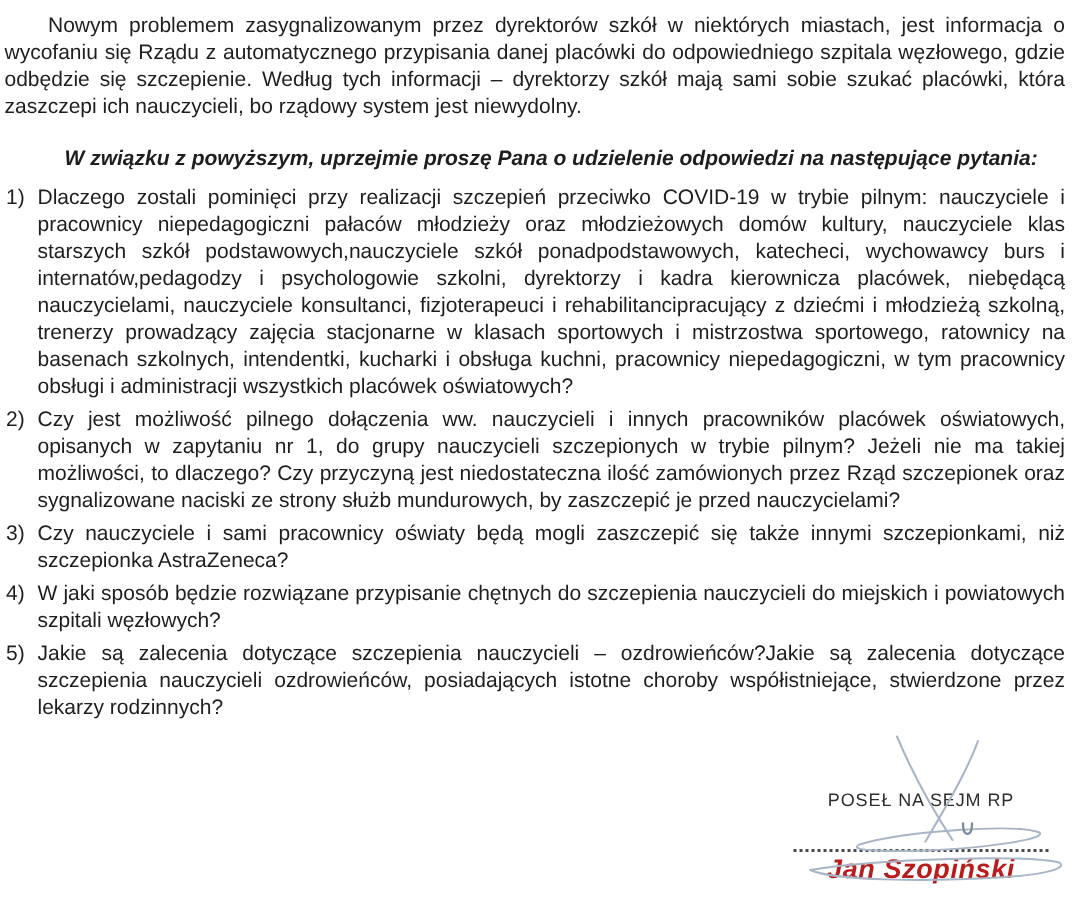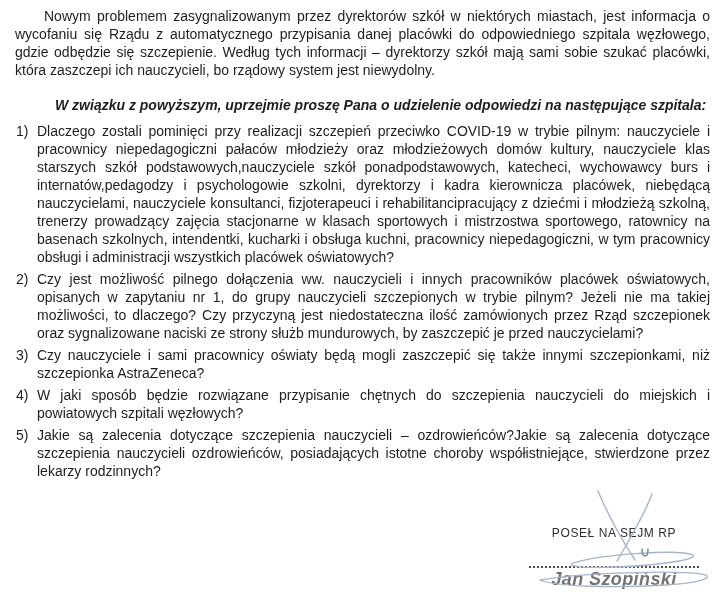--- a/index.html
+++ b/index.html
@@ -6,21 +6,21 @@
   .page {
     position: relative;
     width: 718px;
     height: 598px;
     background: #ffffff;
     font-family: "Liberation Sans", sans-serif;
     font-size: 14px;
     line-height: 18px;
     color: #1e1e1e;
     box-sizing: border-box;
-    padding: 7px 8px 0 15px;
+    padding: 7px 8px 0 3px;
     overflow: hidden;
   }
   .intro {
     margin: 0 0 17px 0;
     text-align: justify;
     text-indent: 29px;
   }
   .request {
     margin: 0 0 8px 0;
     font-weight: bold;
@@ -55,39 +55,39 @@
     height: 0;
     border-top: 2px dotted #4a4a4a;
   }
   .sig-name {
     margin-top: 1px;
     font-weight: bold;
     font-style: italic;
     font-size: 18px;
     line-height: 21px;
     letter-spacing: 0.4px;
-    color: #737373;
+    color: #b91c1c;
   }
   .scribble {
     position: absolute;
     left: 518px;
     top: 486px;
     width: 196px;
     height: 108px;
     pointer-events: none;
   }
 </style>
 </head>
 <body>
 
 <div class="page">
 
   <p class="intro">Nowym problemem zasygnalizowanym przez dyrektorów szkół w niektórych miastach, jest informacja o wycofaniu się Rządu z automatycznego przypisania danej placówki do odpowiedniego szpitala węzłowego, gdzie odbędzie się szczepienie. Według tych informacji – dyrektorzy szkół mają sami sobie szukać placówki, która zaszczepi ich nauczycieli, bo rządowy system jest niewydolny.</p>
 
-  <p class="request">W związku z powyższym, uprzejmie proszę Pana o udzielenie odpowiedzi na następujące szpitala:</p>
+  <p class="request">W związku z powyższym, uprzejmie proszę Pana o udzielenie odpowiedzi na następujące pytania:</p>
 
   <div class="questions">
     <div class="question">
       <span class="qnum">1)</span>
       <span class="qtext">Dlaczego zostali pominięci przy realizacji szczepień przeciwko COVID-19 w trybie pilnym: nauczyciele i pracownicy niepedagogiczni pałaców młodzieży oraz młodzieżowych domów kultury, nauczyciele klas starszych szkół podstawowych,nauczyciele szkół ponadpodstawowych, katecheci, wychowawcy burs i internatów,pedagodzy i psychologowie szkolni, dyrektorzy i kadra kierownicza placówek, niebędącą nauczycielami, nauczyciele konsultanci, fizjoterapeuci i rehabilitancipracujący z dziećmi i młodzieżą szkolną, trenerzy prowadzący zajęcia stacjonarne w klasach sportowych i mistrzostwa sportowego, ratownicy na basenach szkolnych, intendentki, kucharki i obsługa kuchni, pracownicy niepedagogiczni, w tym pracownicy obsługi i administracji wszystkich placówek oświatowych?</span>
     </div>
     <div class="question">
       <span class="qnum">2)</span>
       <span class="qtext">Czy jest możliwość pilnego dołączenia ww. nauczycieli i innych pracowników placówek oświatowych, opisanych w zapytaniu nr 1, do grupy nauczycieli szczepionych w trybie pilnym? Jeżeli nie ma takiej możliwości, to dlaczego? Czy przyczyną jest niedostateczna ilość zamówionych przez Rząd szczepionek oraz sygnalizowane naciski ze strony służb mundurowych, by zaszczepić je przed nauczycielami?</span>
     </div>

